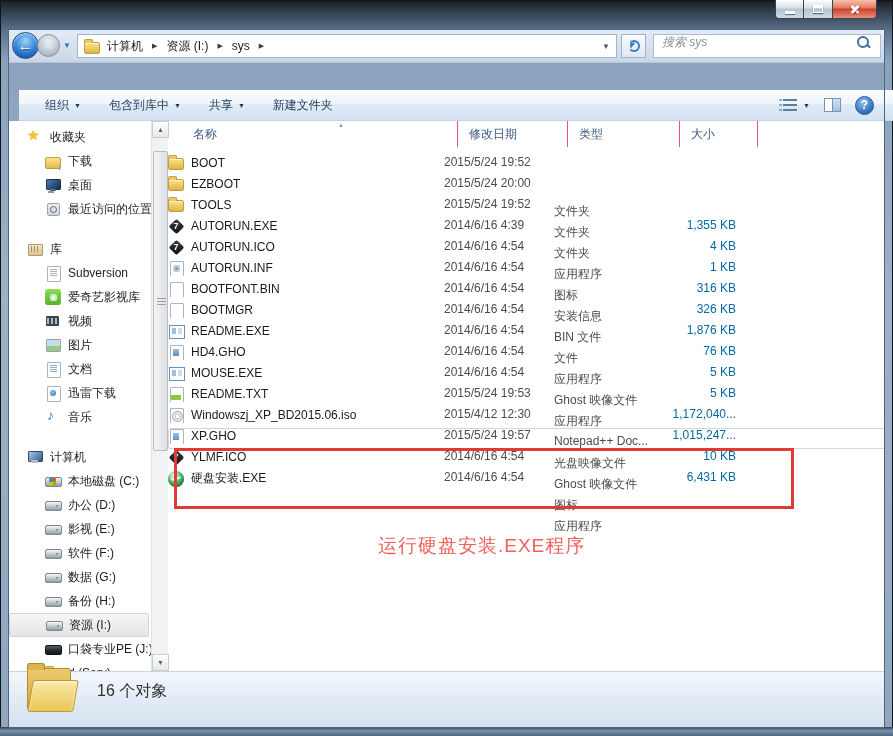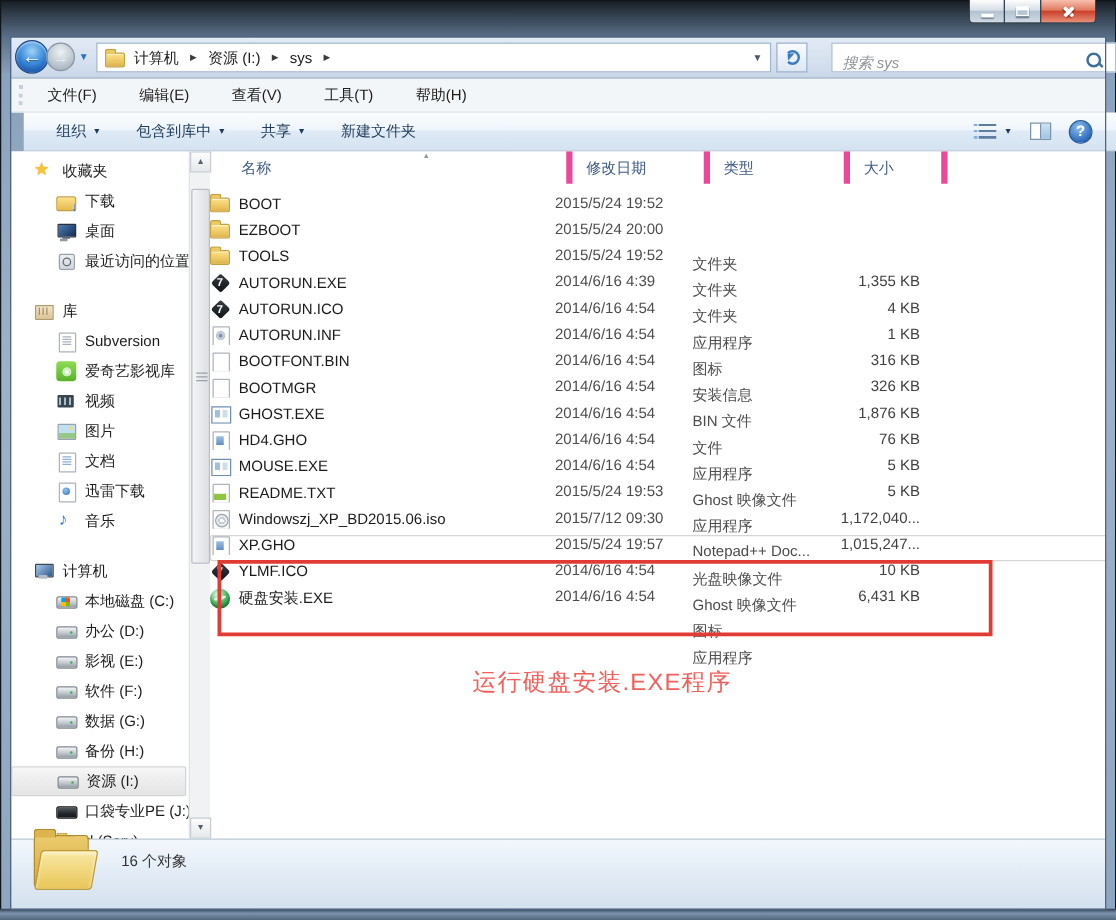--- a/index.html
+++ b/index.html
@@ -49,21 +49,21 @@
   .crumb{display:flex;align-items:center;height:100%;}
   .crumb .lbl{font-size:12px;color:#1b1b1b;padding:0 3px;}
   .crumb .sep{font-size:7px;color:#3c3c3c;padding:0 6px;}
   .addr-drop{margin-left:auto;font-size:8px;color:#4a5a6a;padding-right:2px;}
   .refresh-btn{position:absolute;left:612px;top:4px;width:25px;height:24px;background:linear-gradient(180deg,#fafcfe,#dde7f1);
     border:1px solid #9eb4cc;display:flex;align-items:center;justify-content:center;}
   .refresh-ico{position:relative;width:12px;height:12px;border:2px solid #3a7cc2;border-radius:50%;border-left-color:transparent;}
   .refresh-ico::after{content:"";position:absolute;left:-4px;top:-3px;border:4px solid transparent;border-right-color:#3a7cc2;transform:rotate(40deg);}
 
   .searchbox{position:absolute;left:644px;top:4px;width:228px;height:24px;background:#fff;border:1px solid #a9bdd4;
-    display:flex;align-items:flex-end;margin-left:12px;}
+    display:flex;align-items:flex-start;}
   .searchbox input{flex:1;border:none;outline:none;font-style:italic;font-size:12px;color:#707070;padding:0 8px;
     font-family:"Liberation Sans","DejaVu Sans",sans-serif;background:transparent;}
   .searchbox input::placeholder{color:#8d9298;font-style:italic;}
   .mag{position:relative;width:16px;height:16px;margin-right:8px;}
   .mag::before{content:"";position:absolute;left:1px;top:1px;width:8px;height:8px;border:2px solid #3f6f9f;border-radius:50%;}
   .mag::after{content:"";position:absolute;left:10px;top:10px;width:5px;height:2px;background:#3f6f9f;transform:rotate(45deg);border-radius:1px;}
 
   
   .menubar{position:absolute;left:9px;top:63px;width:875px;height:27px;background:#f3f6f9;border-bottom:1px solid #e4e9ee;
     display:flex;align-items:center;}
@@ -104,34 +104,34 @@
   .sb-up{top:0;}
   .sb-down{bottom:0;}
   .sb-thumb{position:absolute;left:1px;top:30px;width:15px;height:300px;border:1px solid #b9bec5;border-radius:2px;
     background:linear-gradient(90deg,#f4f5f7,#dcdfe3);}
   .sb-thumb::after{content:"";position:absolute;left:3px;top:50%;width:9px;height:1px;background:#9aa1a9;
     box-shadow:0 3px 0 #9aa1a9,0 -3px 0 #9aa1a9;}
 
   
   .filelist{position:absolute;left:159px;top:0;width:716px;height:100%;}
   .cols{display:flex;height:26px;align-items:center;padding-left:14px;position:relative;}
-  .col{font-size:12px;color:#3c5a82;height:100%;display:flex;align-items:center;padding-left:11px;border-right:5px solid #ec4899;}
+  .col{font-size:12px;color:#3c5a82;height:100%;display:flex;align-items:center;padding-left:11px;border-right:1px solid #ec4899;}
   .col-name{width:276px;}
   .col-date{width:110px;}
   .col-type{width:112px;}
   .col-size{width:78px;}
   .sort-arrow{position:absolute;left:170px;top:1px;font-size:6px;color:#8a9aab;}
   .rows{margin-top:8px;}
   .file-row{display:flex;align-items:flex-start;height:21px;position:relative;}
   .file-row.focus{outline:1px solid #d6d6d6;outline-offset:-1px;border-radius:2px;width:772px;}
   .cell{font-size:12px;}
   .c-name{width:276px;display:flex;align-items:center;gap:7px;color:#1a1a1a;overflow:hidden;white-space:nowrap;}
   .c-date{width:110px;color:#4c4c4c;}
   .c-type{width:112px;color:#4c4c4c;white-space:nowrap;overflow:hidden;margin-top:48px;}
-  .c-size{width:78px;color:#404040;text-align:right;padding-right:8px;}
+  .c-size{width:78px;color:#0369a1;text-align:right;padding-right:8px;}
 
   
   .icon{position:relative;display:inline-block;width:16px;height:16px;flex:0 0 16px;}
   .i-folder{background:linear-gradient(180deg,#fce289,#e9c35c 70%,#ddb14a);border:1px solid #c3a03f;border-radius:2px;
     height:12px;margin-top:3px;box-shadow:inset 0 1px 0 #fff3c2;}
   .i-folder::before{content:"";position:absolute;left:-1px;top:-4px;width:7px;height:3px;background:#ecc964;border:1px solid #c3a03f;border-bottom:none;border-radius:2px 2px 0 0;}
   .i-ylmf::before{content:"";position:absolute;left:2.5px;top:2.5px;width:11px;height:11px;background:linear-gradient(135deg,#3a3f45,#0e1114);transform:rotate(45deg);border-radius:2px;}
   .i-ylmf::after{content:"7";position:absolute;left:0;top:1px;width:16px;text-align:center;color:#fff;font-size:9px;font-weight:bold;line-height:14px;}
   .i-file::before,.i-inf::before,.i-gho::before,.i-txt::before,.i-iso::before,.i-document::before,.i-doc-generic::before,.i-thunder::before{
     content:"";position:absolute;left:2px;top:1px;width:12px;height:14px;background:#fff;border:1px solid #aeb4ba;border-radius:1px;}
@@ -172,21 +172,21 @@
     background:conic-gradient(#f25022 0 25%,#7fba00 0 50%,#ffb900 0 75%,#00a4ef 0);}
   .i-disk-dark::before{background:linear-gradient(180deg,#565c63,#23272b 60%,#15181b);border-color:#101315;}
 
   
   .red-box{position:absolute;left:174px;top:448px;width:620px;height:61px;border:3px solid #e03c35;z-index:40;pointer-events:none;}
   .red-caption{position:absolute;left:378px;top:533px;font-size:19px;color:#f2605c;z-index:40;letter-spacing:1px;}
 
   
   .statusbar{position:absolute;left:9px;top:671px;width:875px;height:56px;
     background:linear-gradient(180deg,#f2f7fc,#dfe9f4 60%,#d4e1ee);border-top:1px solid #c8d4e0;}
-  .status-text{position:absolute;left:88px;top:9px;font-size:12px;color:#333;}
+  .status-text{position:absolute;left:88px;top:9px;font-size:16px;color:#333;}
   .big-folder{position:absolute;left:16px;top:-12px;width:56px;height:62px;}
   .bf-back{position:absolute;left:2px;top:8px;width:44px;height:42px;background:linear-gradient(180deg,#eccb6d,#d2a93f);
     border:1px solid #b08c2e;border-radius:3px;}
   .bf-back::before{content:"";position:absolute;left:-1px;top:-6px;width:16px;height:6px;background:#dcb54c;border:1px solid #b08c2e;border-bottom:none;border-radius:3px 3px 0 0;}
   .bf-front{position:absolute;left:5px;top:20px;width:46px;height:32px;background:linear-gradient(180deg,#f9e8a5,#e8c658);
     border:1px solid #bf9b35;border-radius:3px;transform:skewX(-10deg);box-shadow:inset 0 2px 3px #fdf4cf;}
 
   .bottom-frame{position:absolute;left:0;top:727px;width:100%;height:9px;
     background:linear-gradient(180deg,#2f3e50,#7b92ad 40%,#52677e 100%);}
 </style>
@@ -239,28 +239,20 @@
     </div>
     <div class="refresh-btn">
         <span class="refresh-ico"></span>
       </div>
     <div class="searchbox">
       <input type="text" placeholder="搜索 sys" style="">
       <span class="mag"></span>
     </div>
   </div>
 
-  <div class="menubar">
-    <span class="menu-grip"></span>
-    <span class="menu-item">文件(F)</span>
-    <span class="menu-item">编辑(E)</span>
-    <span class="menu-item">查看(V)</span>
-    <span class="menu-item">工具(T)</span>
-    <span class="menu-item">帮助(H)</span>
-  </div>
 
   <div class="toolbar">
     <span class="tb-item">
         <span>组织</span>
         <span class="tb-caret">▼</span>
       </span>
     <span class="tb-item">
         <span>包含到库中</span>
         <span class="tb-caret">▼</span>
       </span>
@@ -483,21 +475,21 @@
               <span>BOOTMGR</span>
             </span>
     <span class="cell c-date">2014/6/16 4:54</span>
     <span class="cell c-type">文件</span>
     <span class="cell c-size">326 KB</span>
   </div>
 
   <div class="file-row">
     <span class="cell c-name">
               <span class="icon i-app"></span>
-              <span>GHOST.EXE</span>
+              <span>README.EXE</span>
             </span>
     <span class="cell c-date">2014/6/16 4:54</span>
     <span class="cell c-type">应用程序</span>
     <span class="cell c-size">1,876 KB</span>
   </div>
 
   <div class="file-row">
     <span class="cell c-name">
               <span class="icon i-gho"></span>
               <span>HD4.GHO</span>
@@ -525,21 +517,21 @@
     <span class="cell c-date">2015/5/24 19:53</span>
     <span class="cell c-type">Notepad++ Doc...</span>
     <span class="cell c-size">5 KB</span>
   </div>
 
   <div class="file-row">
     <span class="cell c-name">
               <span class="icon i-iso"></span>
               <span>Windowszj_XP_BD2015.06.iso</span>
             </span>
-    <span class="cell c-date">2015/7/12 09:30</span>
+    <span class="cell c-date">2015/4/12 12:30</span>
     <span class="cell c-type">光盘映像文件</span>
     <span class="cell c-size">1,172,040...</span>
   </div>
 
   <div class="file-row focus">
     <span class="cell c-name">
               <span class="icon i-gho"></span>
               <span>XP.GHO</span>
             </span>
     <span class="cell c-date">2015/5/24 19:57</span>

